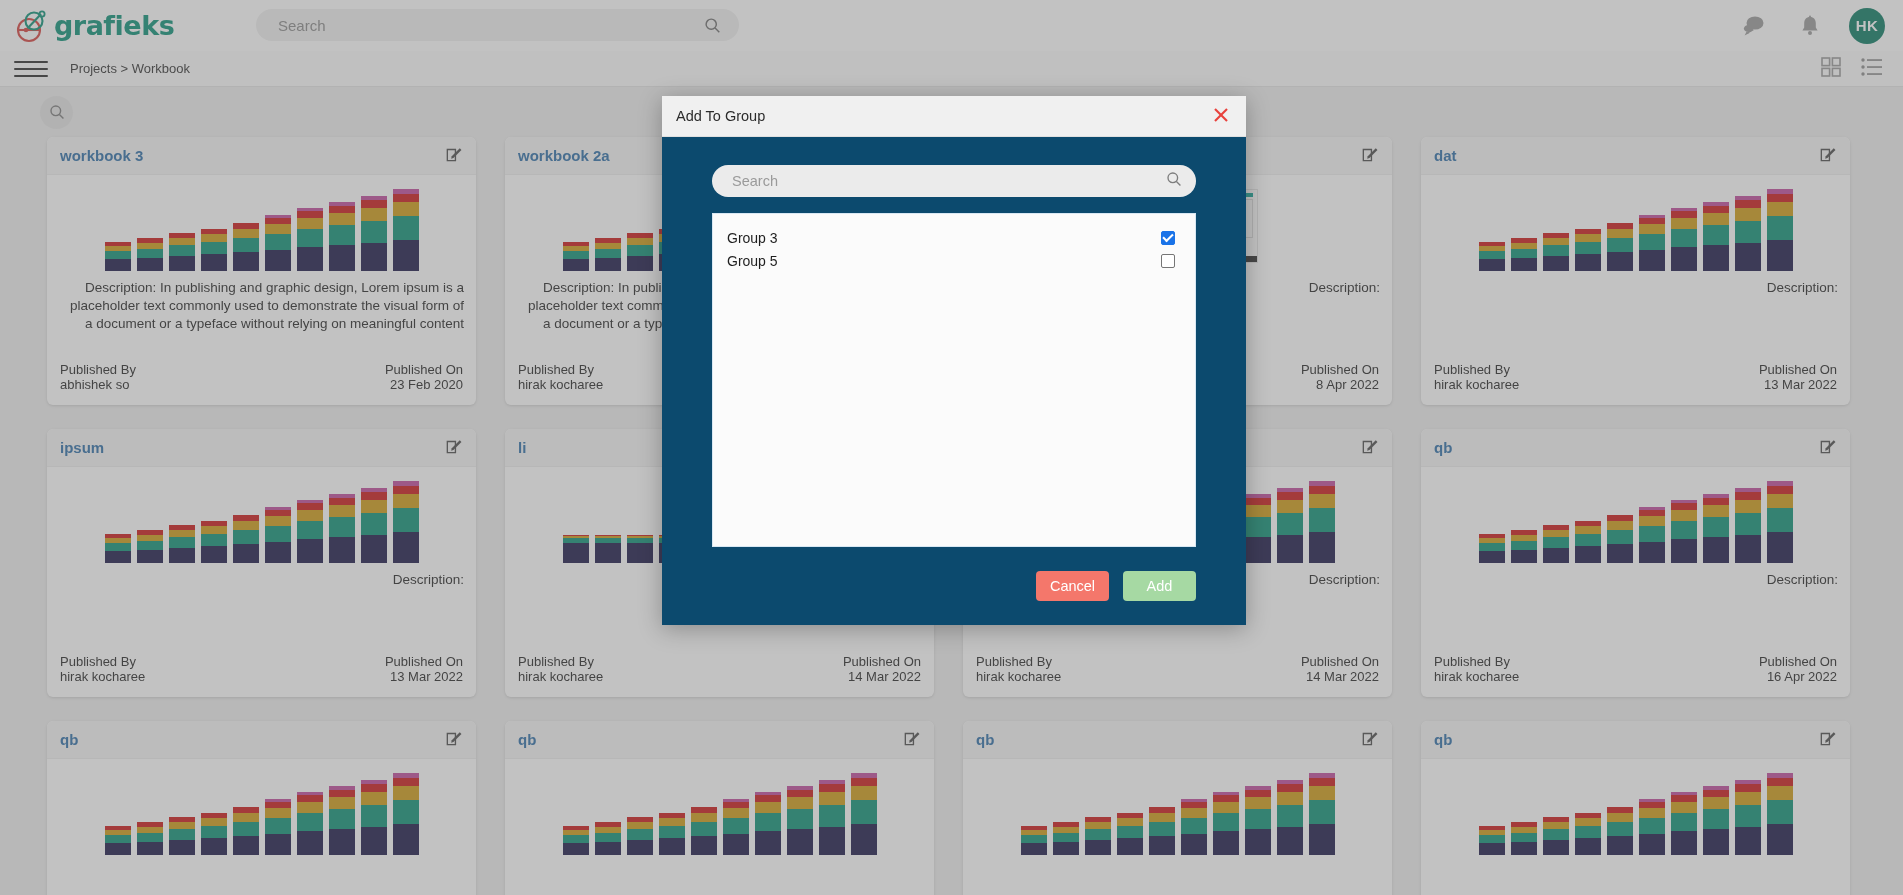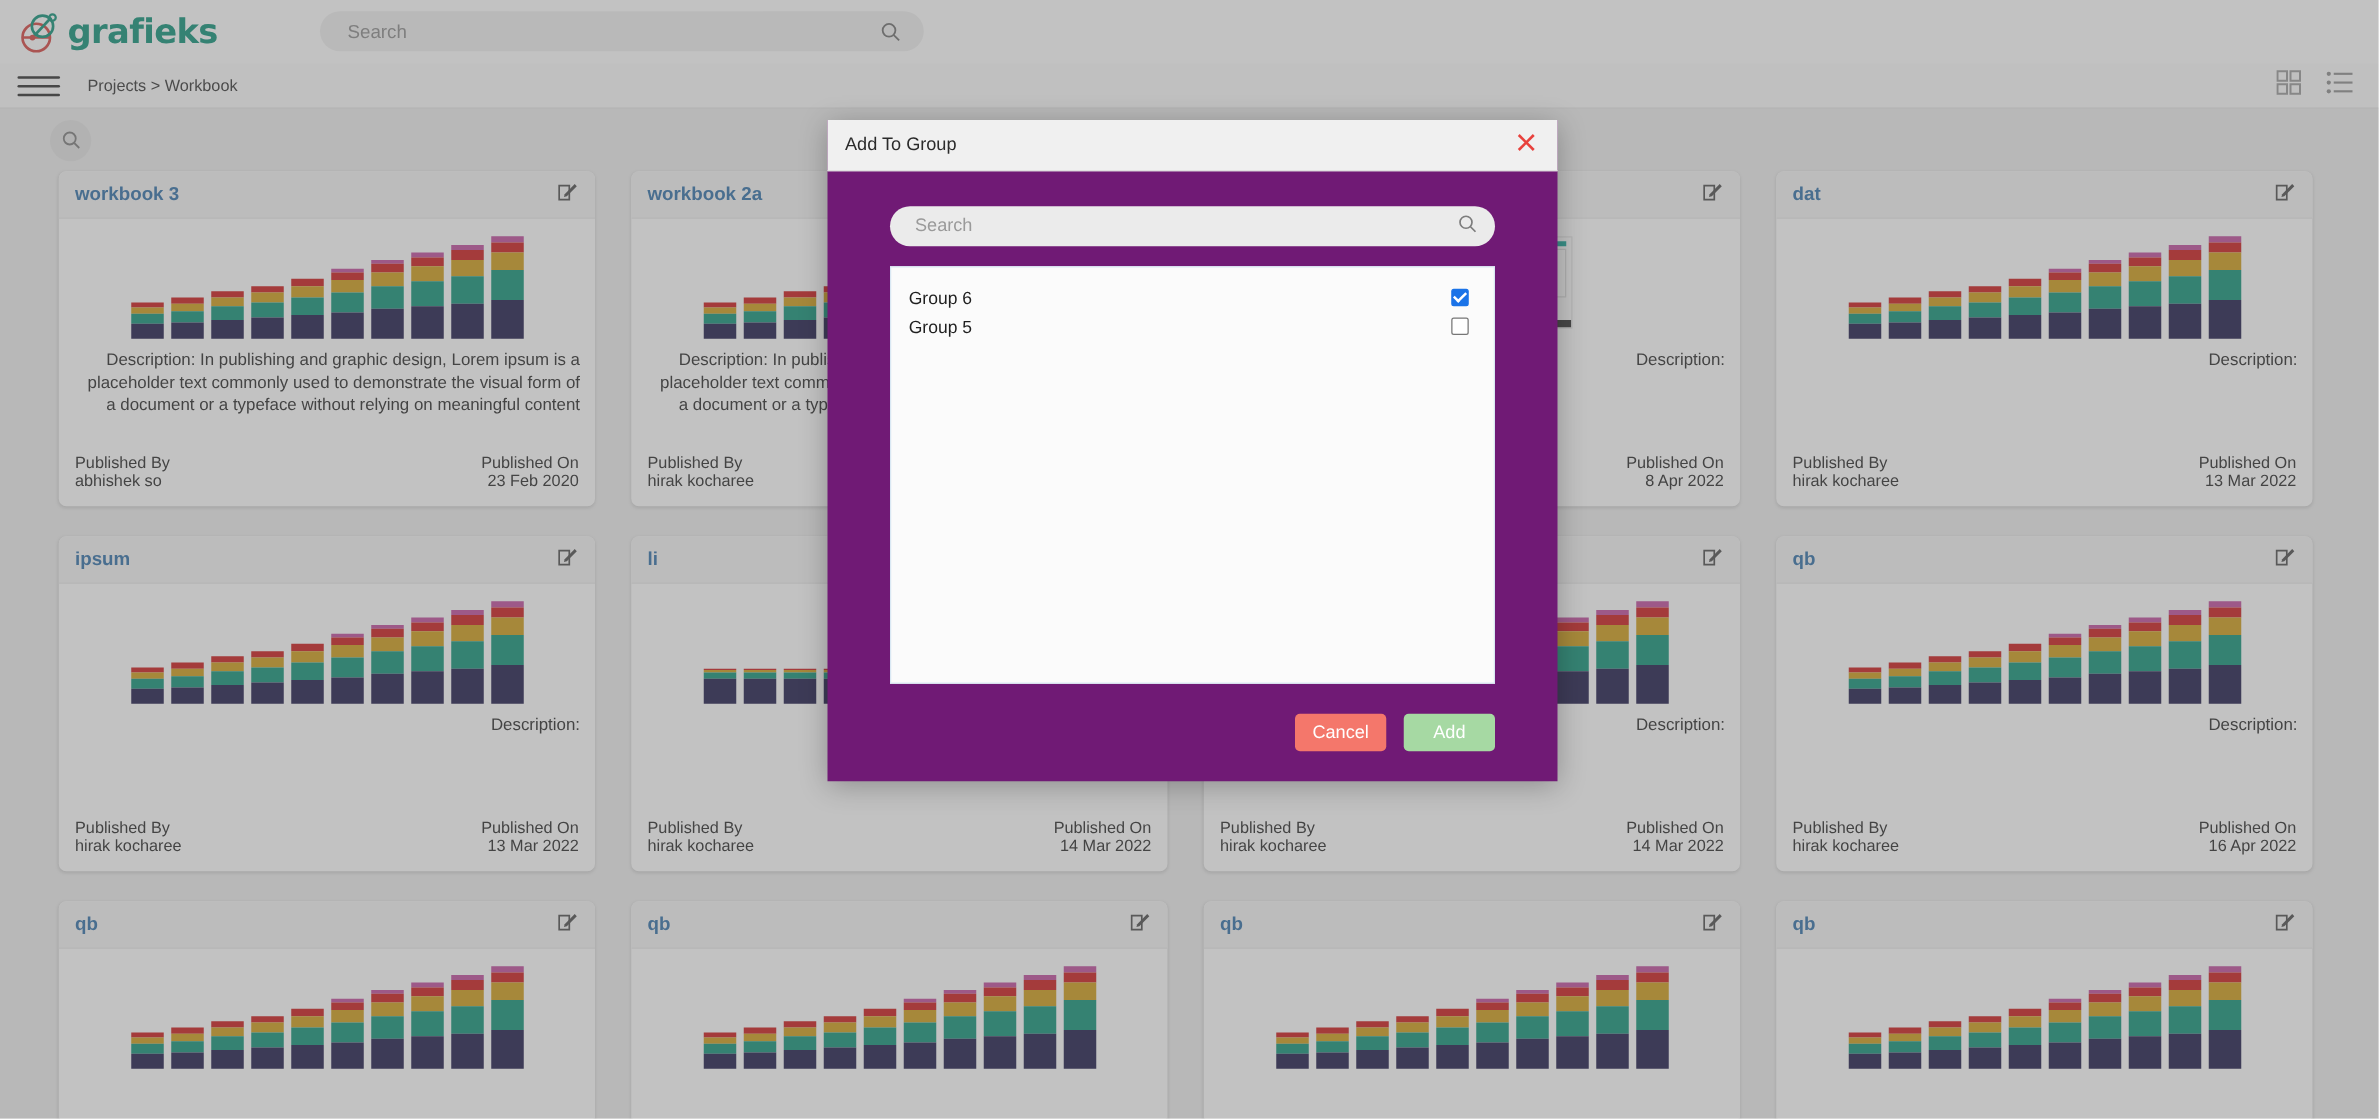--- a/index.html
+++ b/index.html
@@ -146,21 +146,21 @@
   .dash-thumb .dt-bar { position:absolute; bottom:8%; background:#5b9bd5; }
   .dash-thumb .dt-panel { position:absolute; right:2%; top:12%; width:20%; height:55%; border:1px solid #ddd;}
   .dash-thumb .dt-lines { position:absolute; left:40%; top:14%; width:35%; height:50%; }
   .dash-thumb .dt-lines i { display:block; height:2px; background:#d6d6d6; margin-bottom:3px; }
   .dash-thumb .dt-foot { position:absolute; bottom:0; left:0; right:0; height:9%; background:#2b2b2b;}
 
   
   .modal {
     position: absolute; z-index: 60;
     left: 662px; top: 96px; width: 584px; height: 529px;
-    background: #701a75;
+    background: #0c4a6e;
     box-shadow: 0 4px 22px rgba(0,0,0,.28);
     display: flex; flex-direction: column;
   }
   .modal-head {
     height: 41px; background: #f0f0f0;
     border-bottom: 1px solid #e0e0e0;
     display: flex; align-items: center; justify-content: space-between;
     padding: 0 16px 0 14px;
   }
   .modal-title { font-size: 14.5px; color: #2b2b2b; }
@@ -233,20 +233,40 @@
     <div class="search-wrap">
       <input type="text" placeholder="Search" style="">
       <span class="search-ico">
         <svg width="17" height="17" viewBox="0 0 20 20">
           <circle cx="8.5" cy="8.5" r="6" fill="none" stroke="#6d6d6d" stroke-width="1.7"></circle>
           <line x1="13" y1="13" x2="18" y2="18" stroke="#6d6d6d" stroke-width="1.7"></line>
         </svg>
       </span>
     </div>
 
+    <div class="topbar-right">
+      <span class="ico-btn">
+        <svg width="24" height="22" viewBox="0 0 24 22">
+          <ellipse cx="13" cy="8" rx="8.5" ry="6.6" fill="#9a9a9a"></ellipse>
+          <path d="M8 13 L5 19 L12 15 Z" fill="#9a9a9a"></path>
+          <ellipse cx="6.5" cy="13.5" rx="4.6" ry="3.6" fill="#9a9a9a"></ellipse>
+          <path d="M4.6 16.5 L2.6 20.6 L7.4 18 Z" fill="#9a9a9a"></path>
+        </svg>
+      </span>
+      <span class="ico-btn">
+        <svg width="20" height="22" viewBox="0 0 20 22">
+          <path d="M10 2 C6.2 2 4.2 4.6 4.2 8.2 V12.4 L2.4 15.6 H17.6 L15.8 12.4 V8.2 C15.8 4.6 13.8 2 10 2 Z" fill="#9a9a9a"></path>
+          <circle cx="10" cy="18" r="2" fill="#9a9a9a"></circle>
+          <rect x="9.1" y="0.4" width="1.8" height="2.4" rx=".9" fill="#9a9a9a"></rect>
+        </svg>
+      </span>
+      <span class="avatar">
+        <span>HK</span>
+      </span>
+    </div>
   </div>
 
   <div class="crumbbar">
     <div class="hamburger">
       <span></span>
       <span></span>
       <span></span>
     </div>
     <div class="crumb">Projects &gt; Workbook</div>
     <div class="viewtoggle">
@@ -1300,21 +1320,21 @@
         <input type="text" placeholder="Search" style="">
         <span>
           <svg width="16" height="16" viewBox="0 0 20 20">
             <circle cx="8.5" cy="8.5" r="6" fill="none" stroke="#7d7d7d" stroke-width="1.7"></circle>
             <line x1="13" y1="13" x2="18" y2="18" stroke="#7d7d7d" stroke-width="1.7"></line>
           </svg>
         </span>
       </div>
       <div class="group-list" id="group-list">
           <div class="group-row">
-            <span class="group-name">Group 6</span>
+            <span class="group-name">Group 3</span>
             <span class="cb on"></span>
           </div>
           <div class="group-row">
             <span class="group-name">Group 5</span>
             <span class="cb"></span>
           </div>
         </div>
     </div>
 
     <div class="modal-foot">

